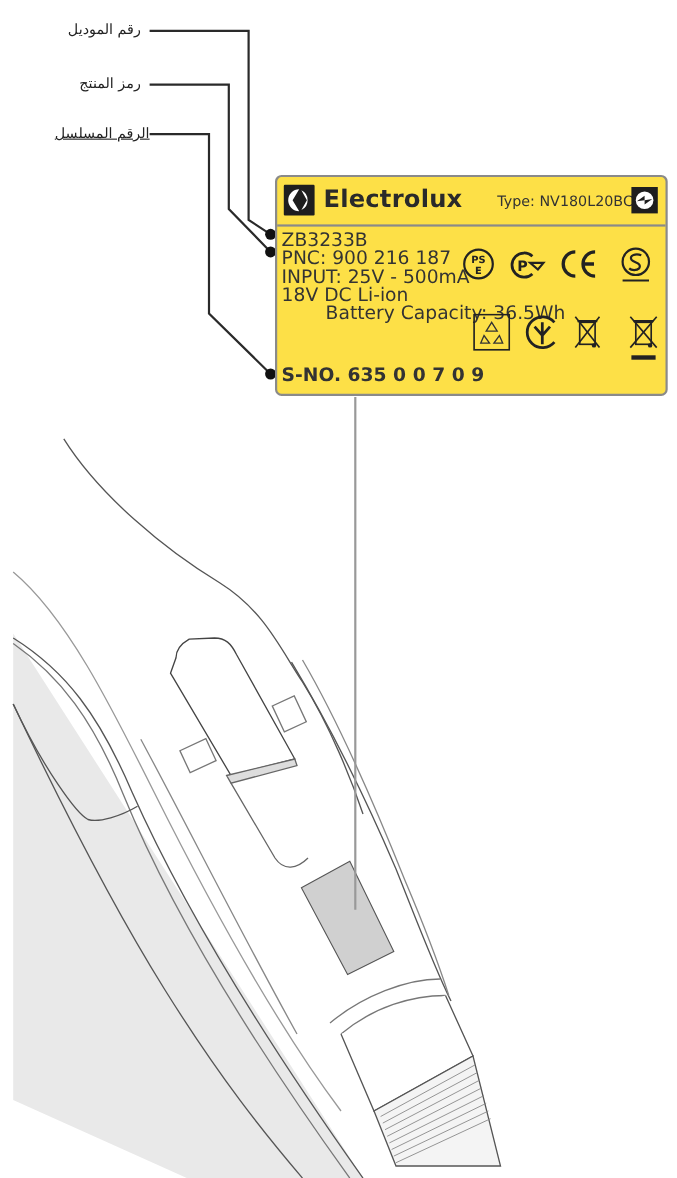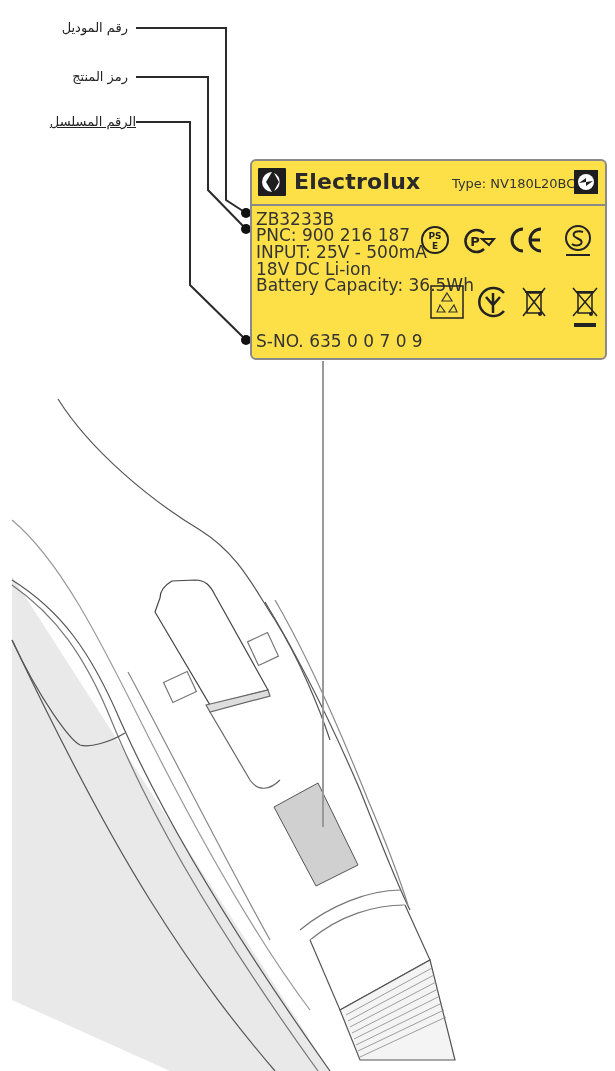--- a/index.html
+++ b/index.html
@@ -110,22 +110,22 @@
         <circle cx="12" cy="12" r="8" fill="#fff"></circle>
         <path d="M5 13 L 12 8 L 12 12 L 19 11 L 12 16 L 12 12 Z" fill="#1e1e1e"></path>
       </svg>
     </div>
   </div>
 
   <div class="spec-line" style="top:48px;">ZB3233B</div>
   <div class="spec-line" style="top:64px;">PNC: 900 216 187</div>
   <div class="spec-line" style="top:81px;">INPUT: 25V - 500mA</div>
   <div class="spec-line" style="top:98px;">18V DC Li-ion</div>
-  <div class="spec-line" style="top:114px;">Battery Capacity: 36.5Wh</div>
-  <div class="spec-line" style="top:170px;">S-NO.  635 0 0 7 0 9</div>
+  <div class="spec-line" style="top:114px;margin-left:40px;">Battery Capacity: 36.5Wh</div>
+  <div class="spec-line" style="top:170px;font-weight:bold;">S-NO.  635 0 0 7 0 9</div>
 
   <svg class="sym" style="left:168px; top:64px;" width="30" height="30" viewBox="0 0 30 30">
     <circle cx="15" cy="15" r="13" fill="none" stroke="#222" stroke-width="2"></circle>
     <text x="15" y="14" font-size="9" text-anchor="middle" font-family="DejaVu Sans, sans-serif" font-weight="bold" fill="#222">PS</text>
     <text x="15" y="24" font-size="9" text-anchor="middle" font-family="DejaVu Sans, sans-serif" font-weight="bold" fill="#222">E</text>
   </svg>
   <svg class="sym" style="left:210px; top:66px;" width="36" height="28" viewBox="0 0 36 28">
     <path d="M22 6 A 11 11 0 1 0 22 22" fill="none" stroke="#222" stroke-width="2.5"></path>
     <text x="13" y="19" font-size="13" text-anchor="middle" font-family="DejaVu Sans, sans-serif" font-weight="bold" fill="#222">P</text>
     <path d="M20 12 L 32 12 L 27 18 Z" fill="none" stroke="#222" stroke-width="2"></path>

